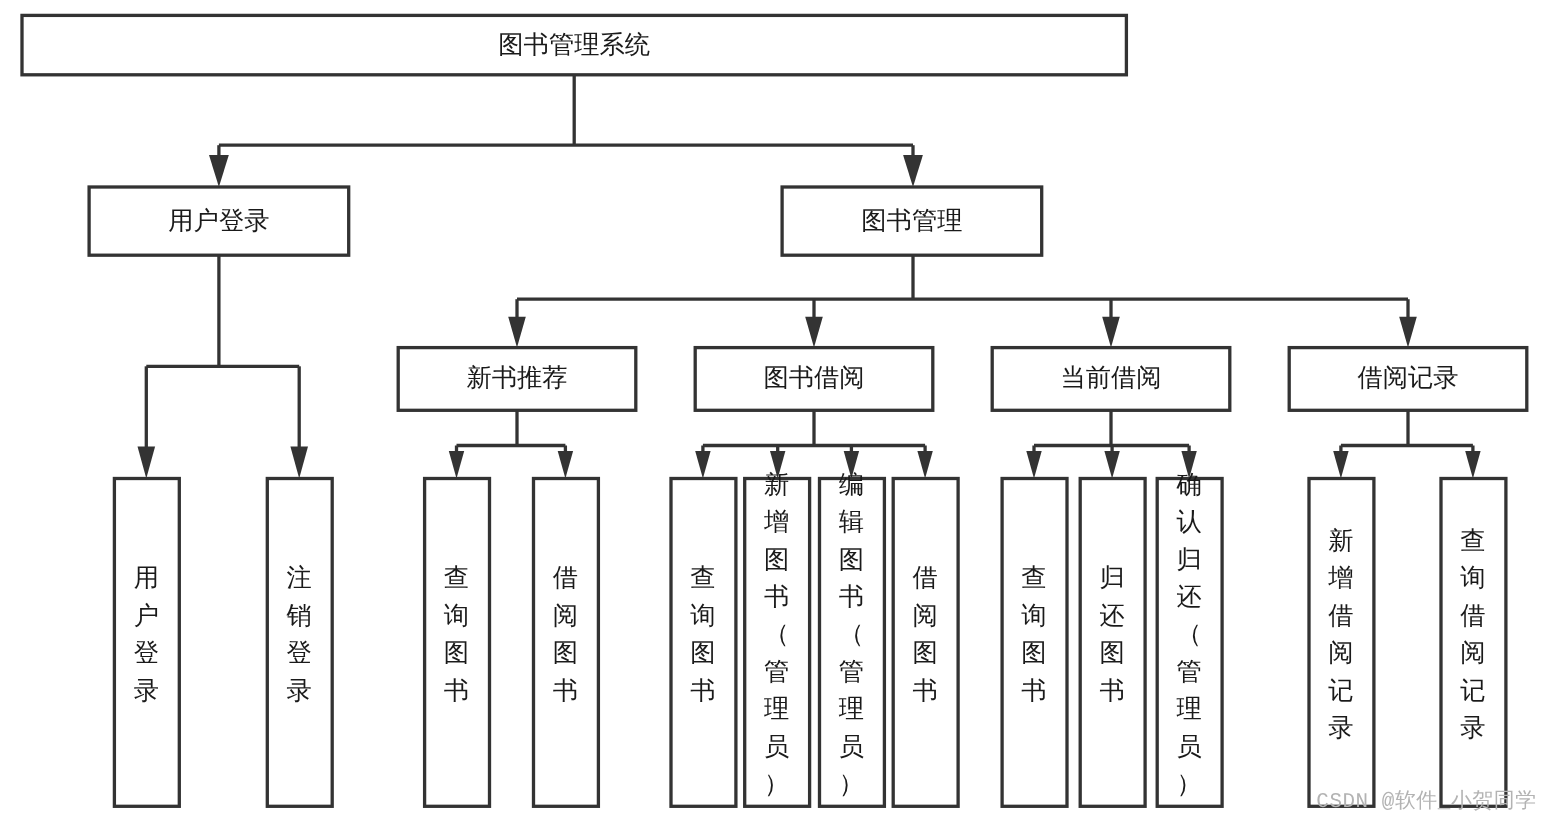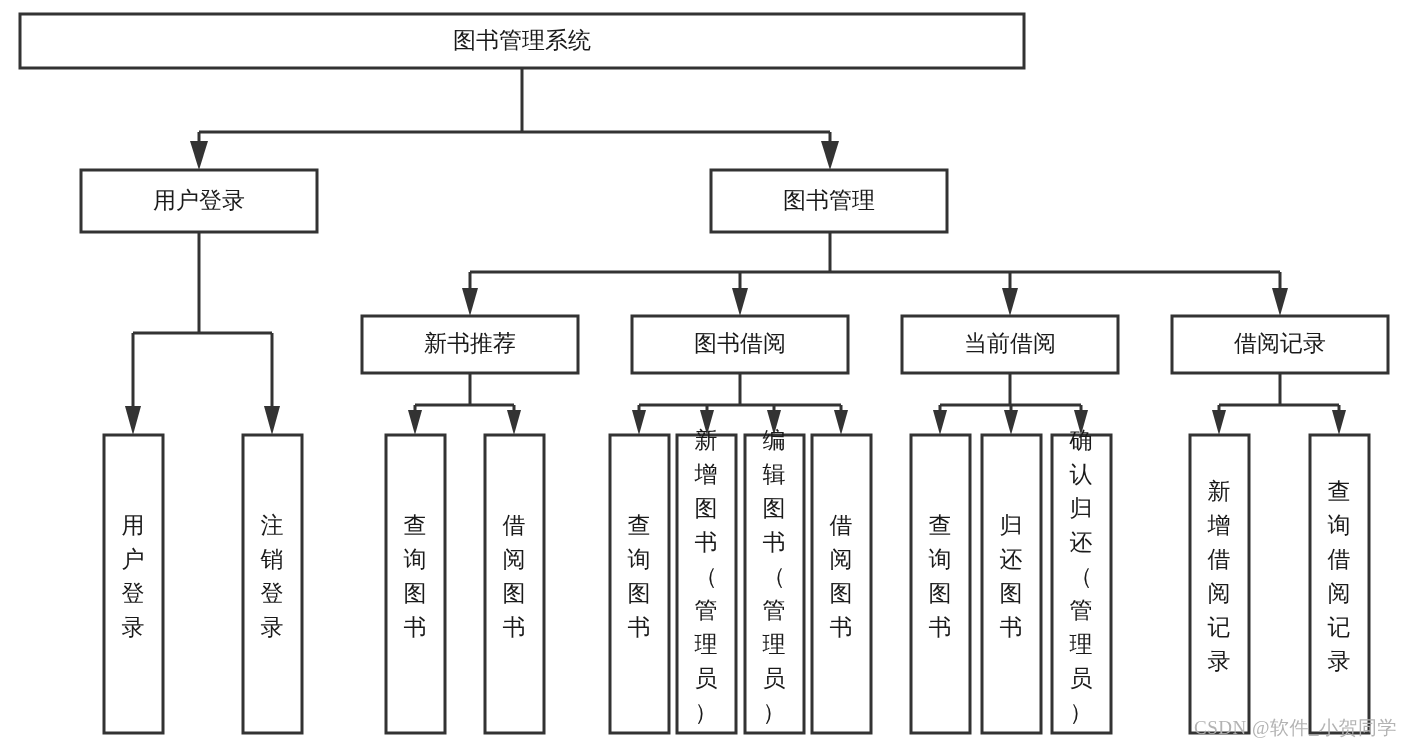--- a/index.html
+++ b/index.html
@@ -43,21 +43,21 @@
     fill: none;
   }
   .arrow-head {
     fill: #333333;
     stroke: none;
   }
   .watermark {
     position: absolute;
     right: 8px;
     bottom: 6px;
-    font-family: Liberation Serif, serif;
+    font-family: Liberation Mono, monospace;
     font-size: 19px;
     color: #b3b3b3;
     letter-spacing: 0.5px;
     white-space: nowrap;
     pointer-events: none;
   }
 </style>
 </head>
 <body>
 

